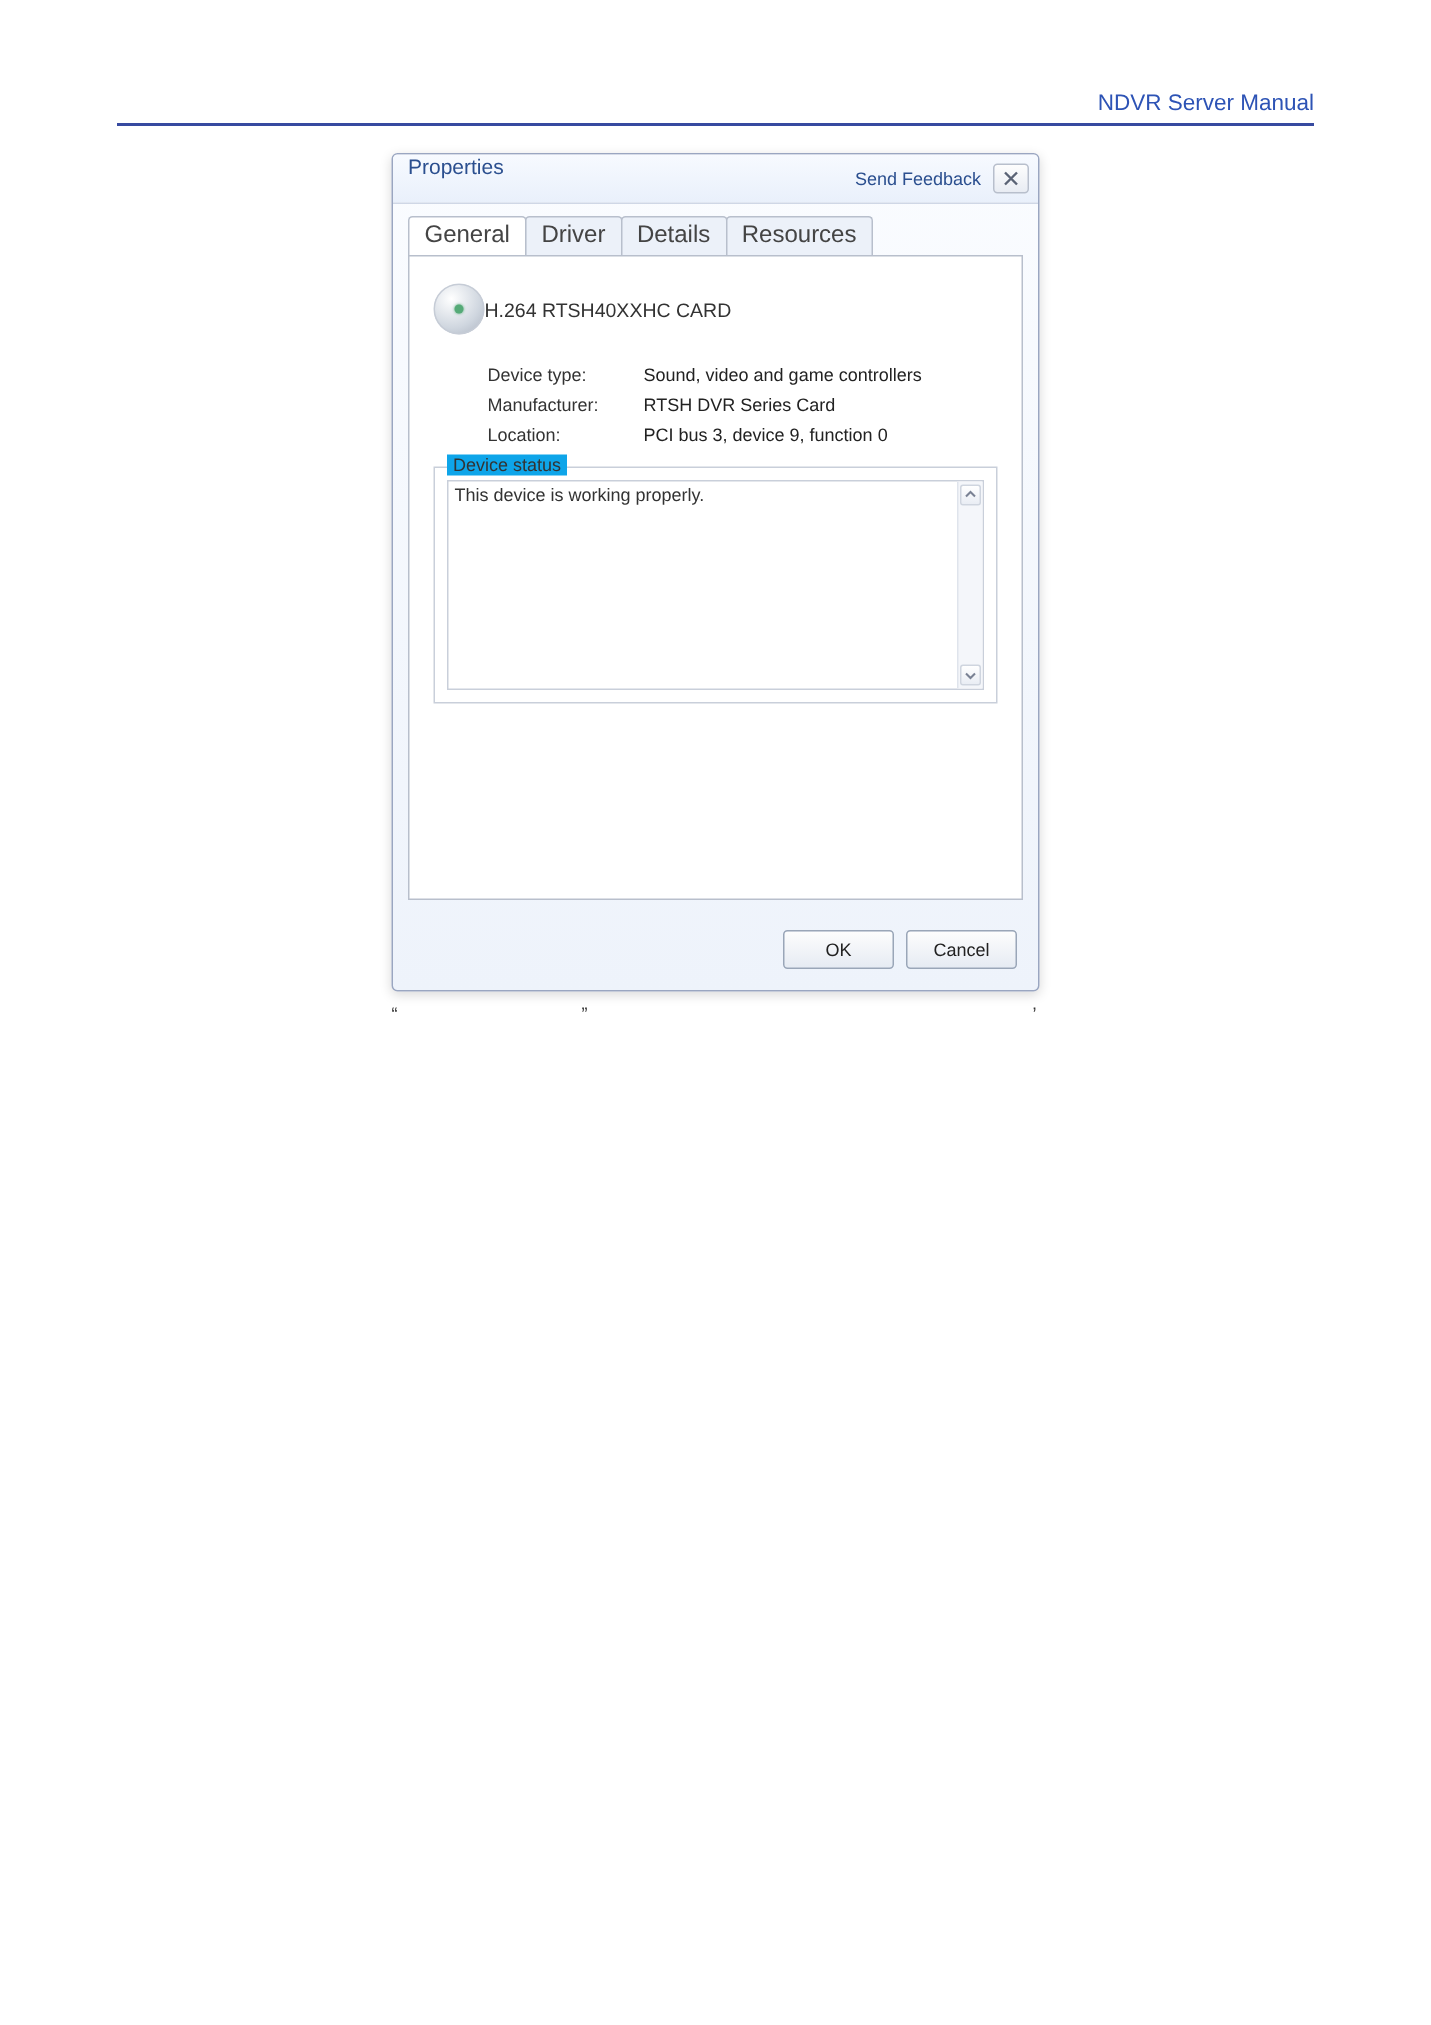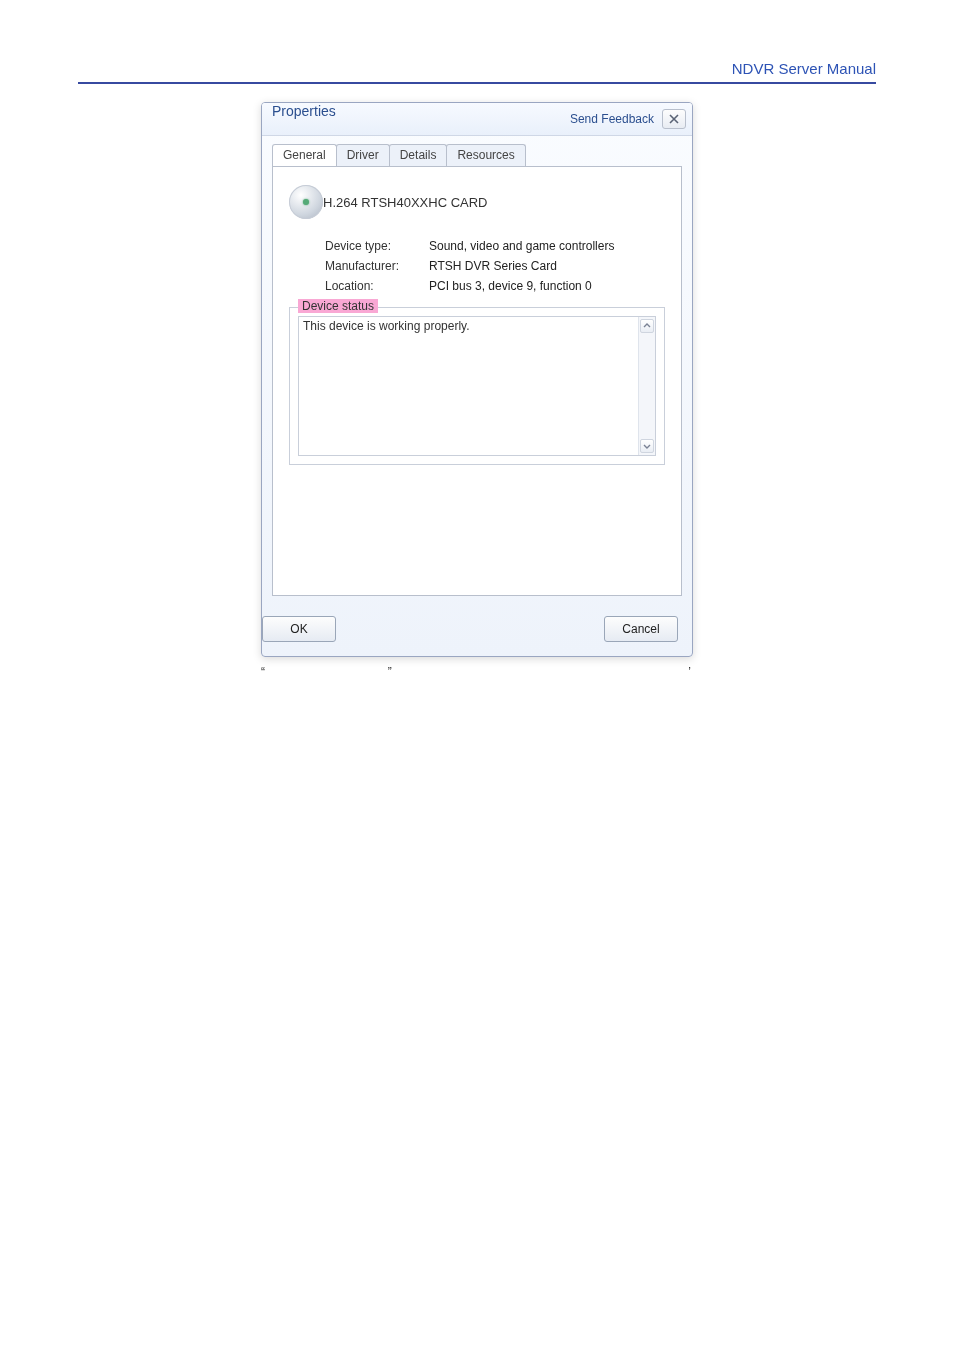--- a/index.html
+++ b/index.html
@@ -8,38 +8,38 @@
   .header a{color:#2d53b5;font-size:15px;text-decoration:none}
   .content{padding-top:18px;display:flex;justify-content:center}
   .dialog{width:430px;border:1px solid #9aa6c1;border-radius:4px;box-shadow:0 2px 8px rgba(0,0,0,0.15);background:linear-gradient(#fafcff,#eef3fb);overflow:hidden}
   .titlebar{height:32px;display:flex;padding:0 6px 0 10px;background:linear-gradient(#f7faff,#e9f0fb);border-bottom:1px solid #cfd7e6}
   .titletxt{color:#2b4f8f;font-size:14px;font-weight:500}
   .tb-right{margin-left:auto;display:flex;align-items:center;gap:8px}
   .sf{color:#2b4f8f;font-size:12px}
   .closebtn{width:22px;height:18px;border:1px solid #b8bfcc;border-radius:3px;background:linear-gradient(#fdfdfd,#e8ecf3);display:flex;align-items:center;justify-content:center}
   .closebtn svg{width:10px;height:10px}
   .tabbar{display:flex;align-items:flex-end;padding:8px 10px 0 10px;gap:0}
-  .tab{padding:3px 10px 4px 10px;font-size:12px;color:#444;border:1px solid #b8bfcc;border-bottom:none;background:#ecf1f9;margin-right:-1px;border-top-left-radius:3px;border-top-right-radius:3px;position:relative;z-index:1}
+  .tab{padding:3px 10px 4px 10px;font-size:16px;color:#444;border:1px solid #b8bfcc;border-bottom:none;background:#ecf1f9;margin-right:-1px;border-top-left-radius:3px;border-top-right-radius:3px;position:relative;z-index:1}
   .tab.active{background:#fff;z-index:3}
   .tabcontent{margin:0 10px 10px 10px;border:1px solid #b8bfcc;background:#fff;min-height:430px;box-sizing:border-box;padding:18px 16px 16px 16px;position:relative}
   .devhead{display:flex;align-items:center;margin-bottom:20px}
   .devicon{width:34px;height:34px;border-radius:50%;background:radial-gradient(circle at 35% 30%,#fff,#cfd6df 60%,#aab2bf);box-shadow:0 0 0 1px #c6ccd6 inset;display:flex;align-items:center;justify-content:center}
   .devicon .dot{width:6px;height:6px;border-radius:50%;background:#5a7;box-shadow:0 0 2px #5a7}
   .devtitle{font-size:13px;color:#333}
   .proprow{display:flex;font-size:12px;color:#333;margin:6px 0 6px 36px}
   .proprow .k{width:104px;color:#333}
   .proprow .v{flex:1;color:#222}
   .fieldset{border:1px solid #c9cfda;margin:14px 0 0 0;position:relative;padding:8px}
-  .fslabel{position:absolute;top:-9px;left:8px;background:#f9a8d4;padding:0 4px;font-size:12px;color:#333}
+  .fslabel{position:absolute;top:-9px;left:8px;background:#0ea5e9;padding:0 4px;font-size:12px;color:#333}
   .statusbox{width:100%;height:140px;border:1px solid #c9cfda;background:#fff;box-sizing:border-box;font-size:12px;color:#333;padding:4px;position:relative}
   .statusbox .txt{position:absolute;left:4px;top:2px;right:16px}
   .sbar{position:absolute;right:0;top:0;bottom:0;width:16px;border-left:1px solid #dfe4ec;background:#f4f6fa;display:flex;flex-direction:column;justify-content:space-between;align-items:center;padding:2px 0}
   .sbtn{width:12px;height:12px;border:1px solid #cfd5df;border-radius:2px;background:linear-gradient(#fff,#e9edf4);display:flex;align-items:center;justify-content:center}
   .sbtn svg{width:8px;height:8px}
-  .dlgbtns{display:flex;justify-content:space-between;gap:24px;padding:10px 14px 14px 0}
+  .dlgbtns{display:flex;justify-content:flex-end;gap:8px;padding:10px 14px 14px 0}
   .btn{min-width:72px;height:24px;border:1px solid #9aa6b8;border-radius:3px;background:linear-gradient(#fdfdfd,#e6ebf3);font-size:12px;color:#222;display:flex;align-items:center;justify-content:center}
   .caption{margin-top:8px;font-size:12px;color:#333;width:430px}
   .caption .q{display:inline-block;width:116px}
   .pagenum{position:absolute;bottom:36px;left:0;right:0;text-align:center;font-size:12px;color:#555}
 </style>
 </head>
 <body>
 
 <div class="page">
   <div class="header">

